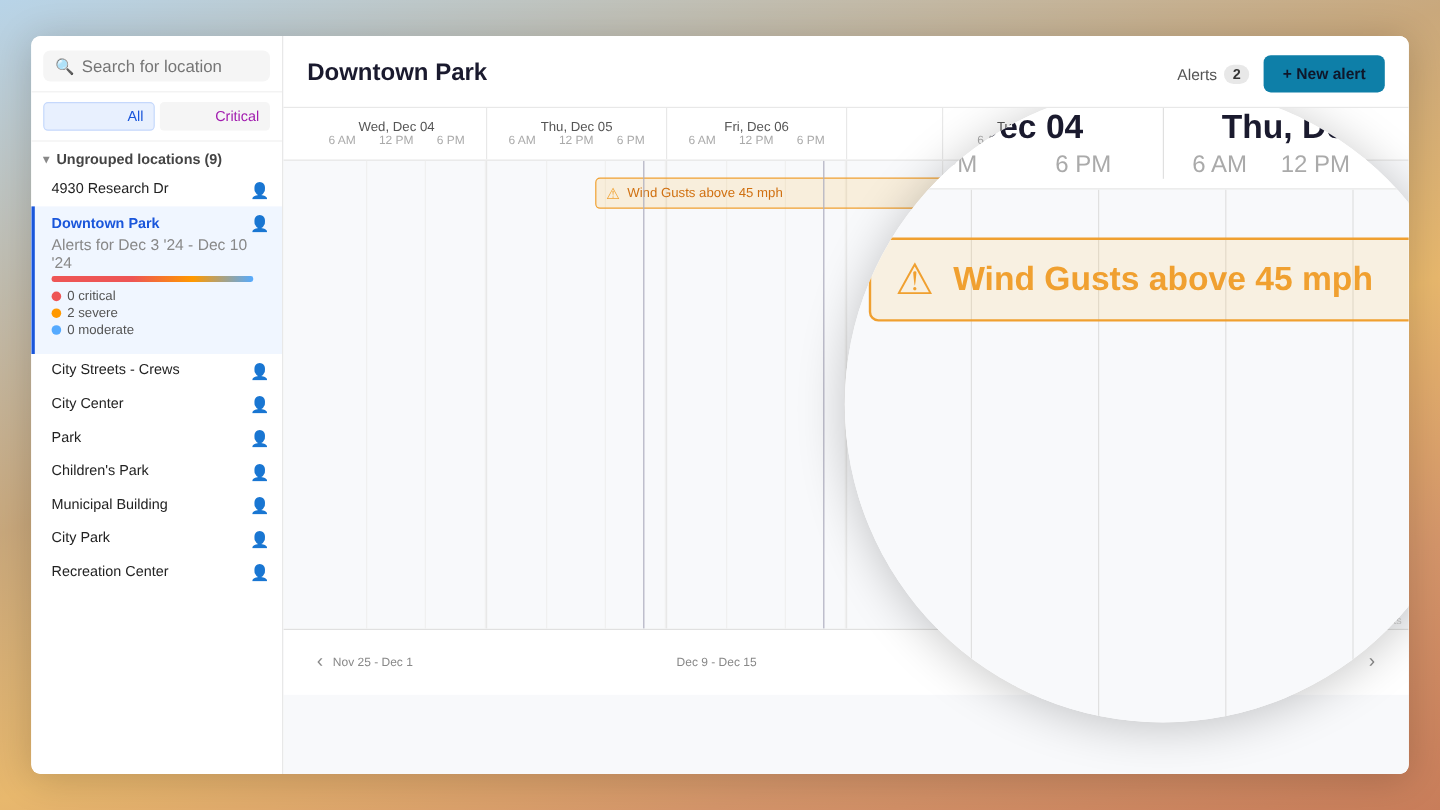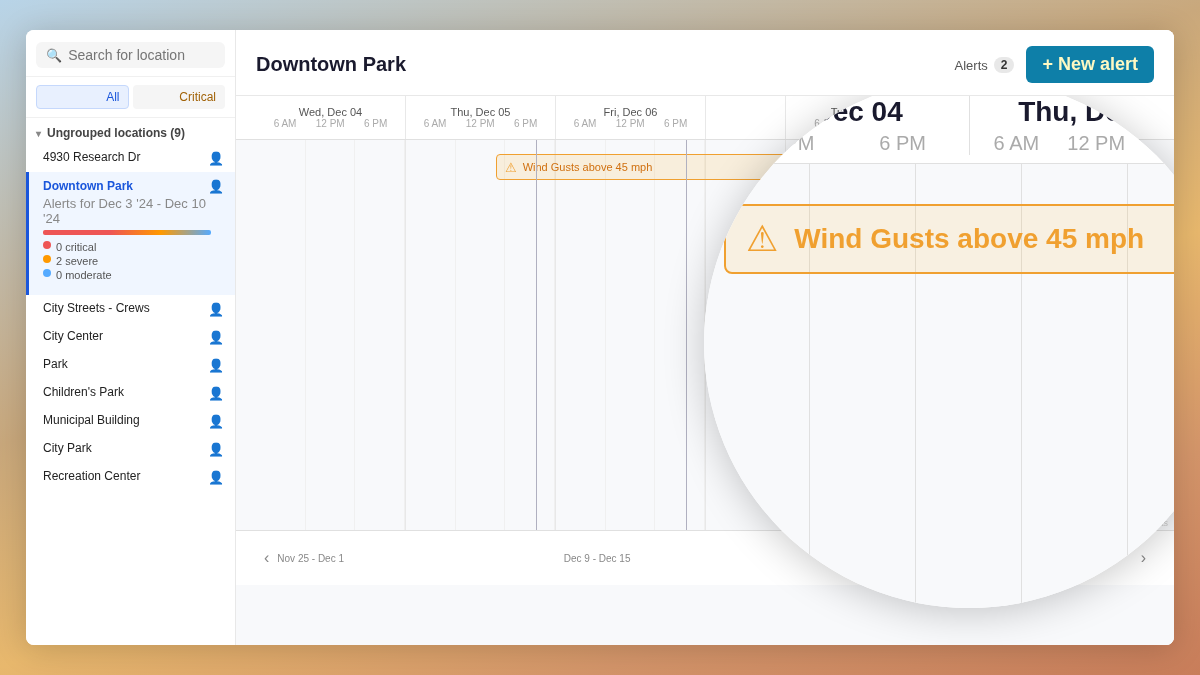--- a/index.html
+++ b/index.html
@@ -91,21 +91,21 @@
       border: 1px solid transparent;
     }
 
     .filter-tab.active {
       background: #e8f0fe;
       color: #1a56db;
       border-color: #c5d8fc;
     }
 
     .filter-tab:not(.active) {
-      color: #a16207;
+      color: #a21caf;
       background: #f5f5f5;
     }
 
     .group-header {
       display: flex;
       align-items: center;
       gap: 6px;
       padding: 8px 10px 4px;
       font-size: 12px;
       font-weight: 600;
@@ -172,21 +172,21 @@
 
     .alert-bar {
       height: 5px;
       border-radius: 2px;
       background: linear-gradient(to right, #e55 40%, #f90 70%, #5af 100%);
       margin-bottom: 6px;
     }
 
     .alert-stat {
       display: flex;
-      align-items: flex-start;
+      align-items: center;
       gap: 5px;
       font-size: 11px;
       color: #555;
       margin-bottom: 2px;
     }
 
     .dot {
       width: 8px;
       height: 8px;
       border-radius: 50%;
@@ -240,25 +240,25 @@
       background: #e8e8e8;
       border-radius: 10px;
       padding: 1px 7px;
       font-size: 12px;
       color: #333;
       font-weight: 600;
     }
 
     .new-alert-btn {
       background: #0e7fa8;
-      color: #fef9c3;
+      color: #0f172a;
       border: none;
       border-radius: 6px;
       padding: 8px 16px;
-      font-size: 18px;
+      font-size: 13px;
       font-weight: 600;
       cursor: pointer;
       display: flex;
       align-items: center;
       gap: 6px;
     }
 
     
     .chart-area {
       flex: 1;

